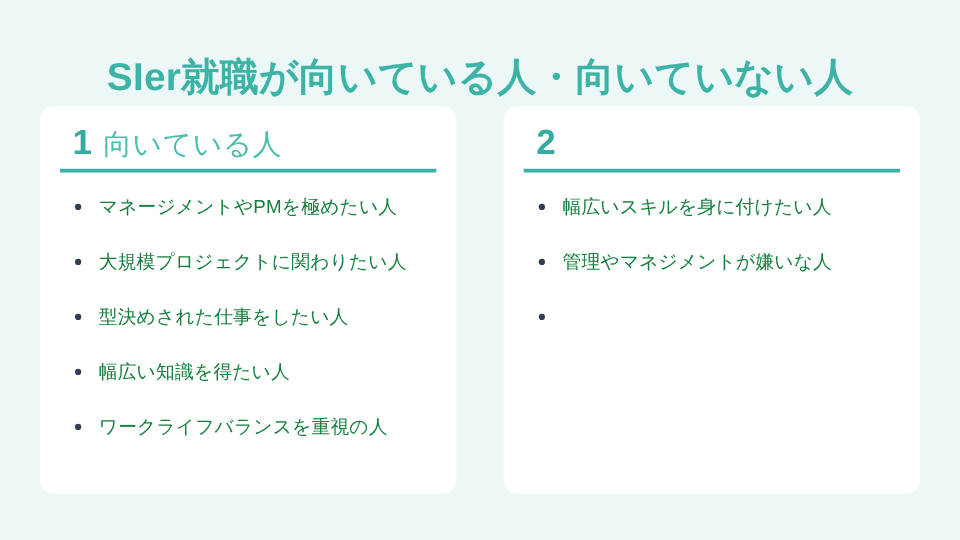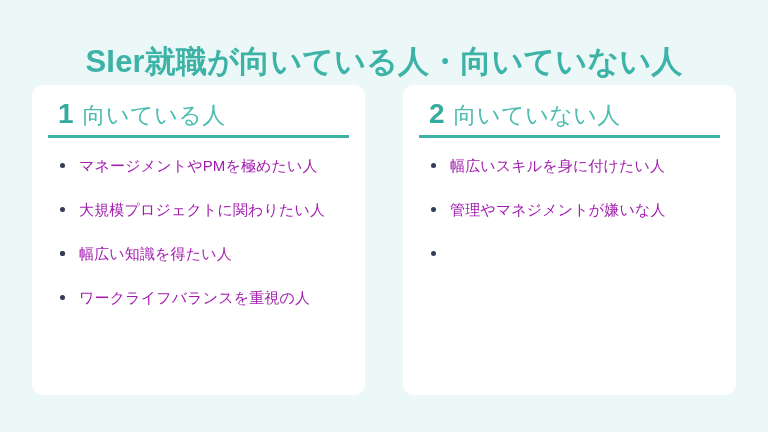--- a/index.html
+++ b/index.html
@@ -91,21 +91,21 @@
     margin: 0;
     padding: 0 0 0 12px;
   }
 
   .card-list-item {
     position: relative;
     padding-left: 19px;
     margin-bottom: 26px;
     font-size: 15px;
     line-height: 1.2;
-    color: #a21caf;
+    color: #15803d;
     letter-spacing: 0.15px;
     white-space: nowrap;
   }
 
   .card-list-item:last-child {
     margin-bottom: 0;
   }
 
   .bullet-dot {
     position: absolute;
@@ -135,36 +135,36 @@
         <li class="card-list-item">
           <span class="bullet-dot"></span>
           <span>マネージメントやPMを極めたい人</span>
         </li>
         <li class="card-list-item">
           <span class="bullet-dot"></span>
           <span>大規模プロジェクトに関わりたい人</span>
         </li>
         <li class="card-list-item">
           <span class="bullet-dot"></span>
+          <span>型決めされた仕事をしたい人</span>
         </li>
         <li class="card-list-item">
           <span class="bullet-dot"></span>
           <span>幅広い知識を得たい人</span>
         </li>
         <li class="card-list-item">
           <span class="bullet-dot"></span>
           <span>ワークライフバランスを重視の人</span>
         </li>
       </ul>
     </section>
 
     <section class="card">
       <div class="card-header">
         <span class="card-number">2</span>
-        <span class="card-heading">向いていない人</span>
       </div>
       <ul class="card-list">
         <li class="card-list-item">
           <span class="bullet-dot"></span>
           <span>幅広いスキルを身に付けたい人</span>
         </li>
         <li class="card-list-item">
           <span class="bullet-dot"></span>
           <span>管理やマネジメントが嫌いな人</span>
         </li>

